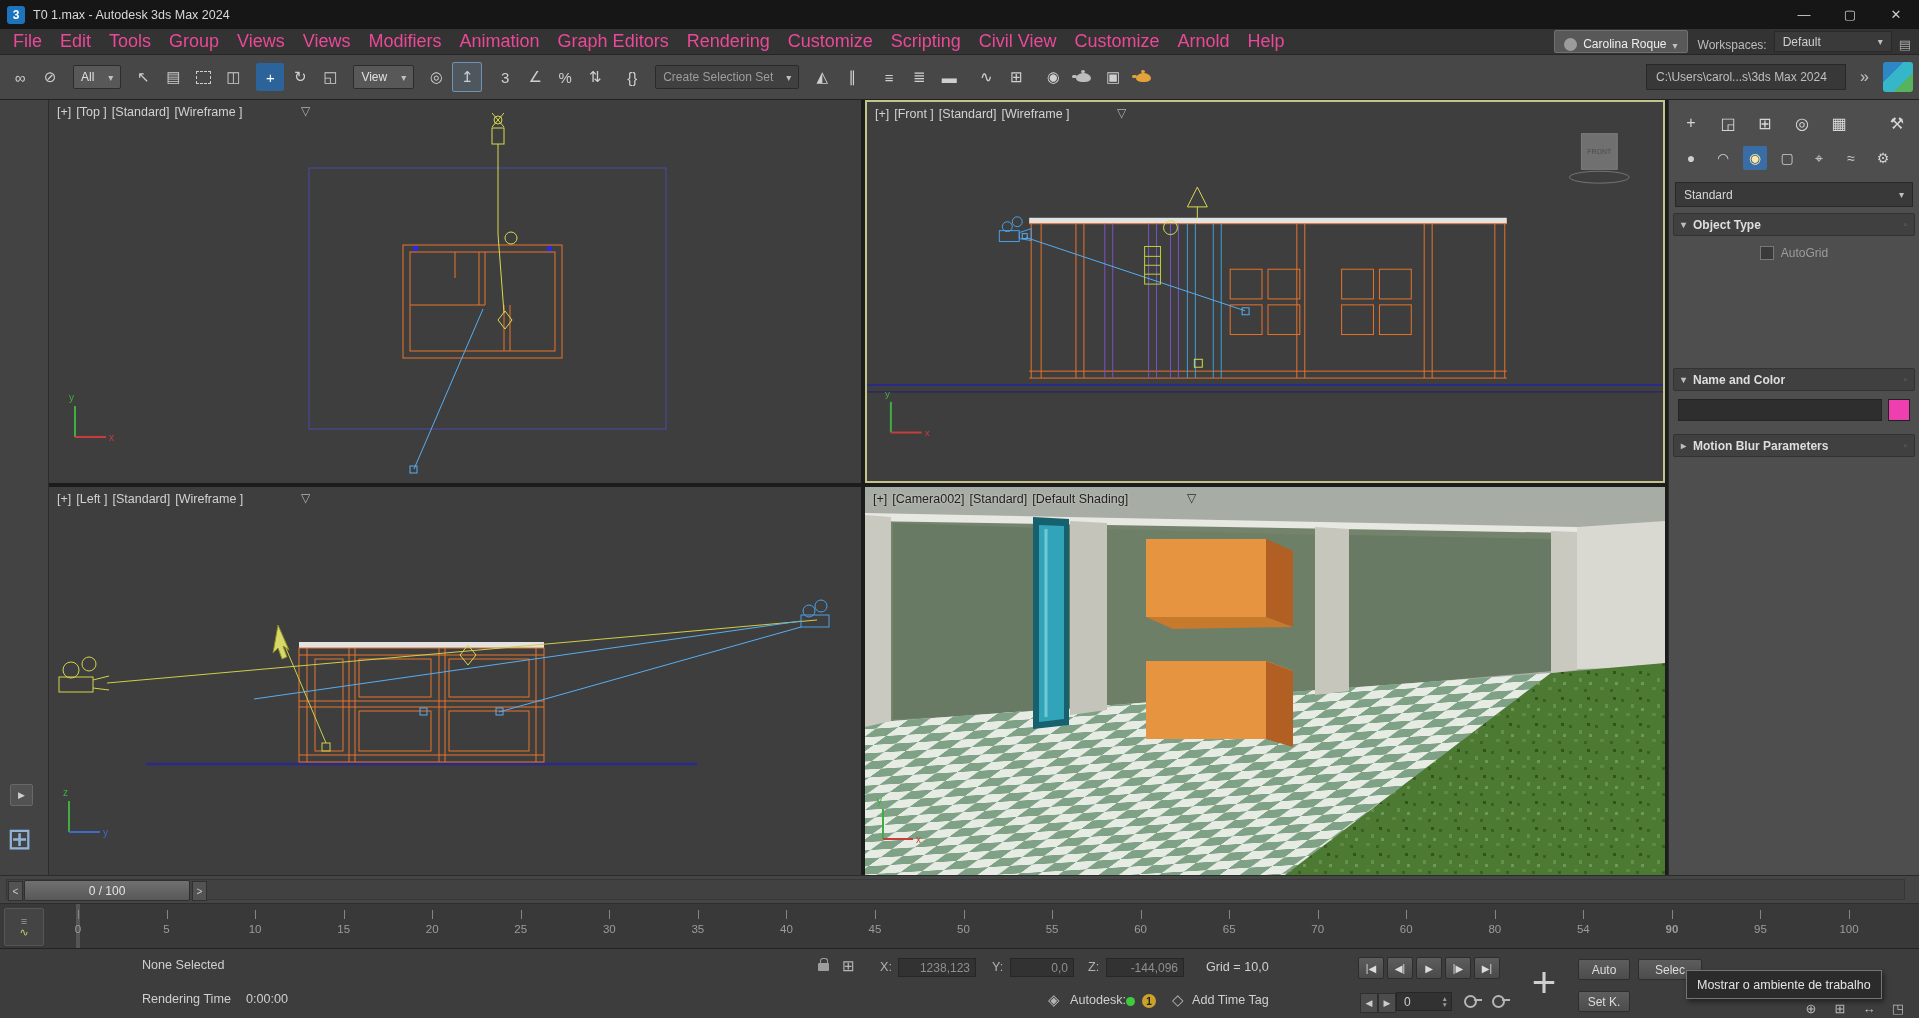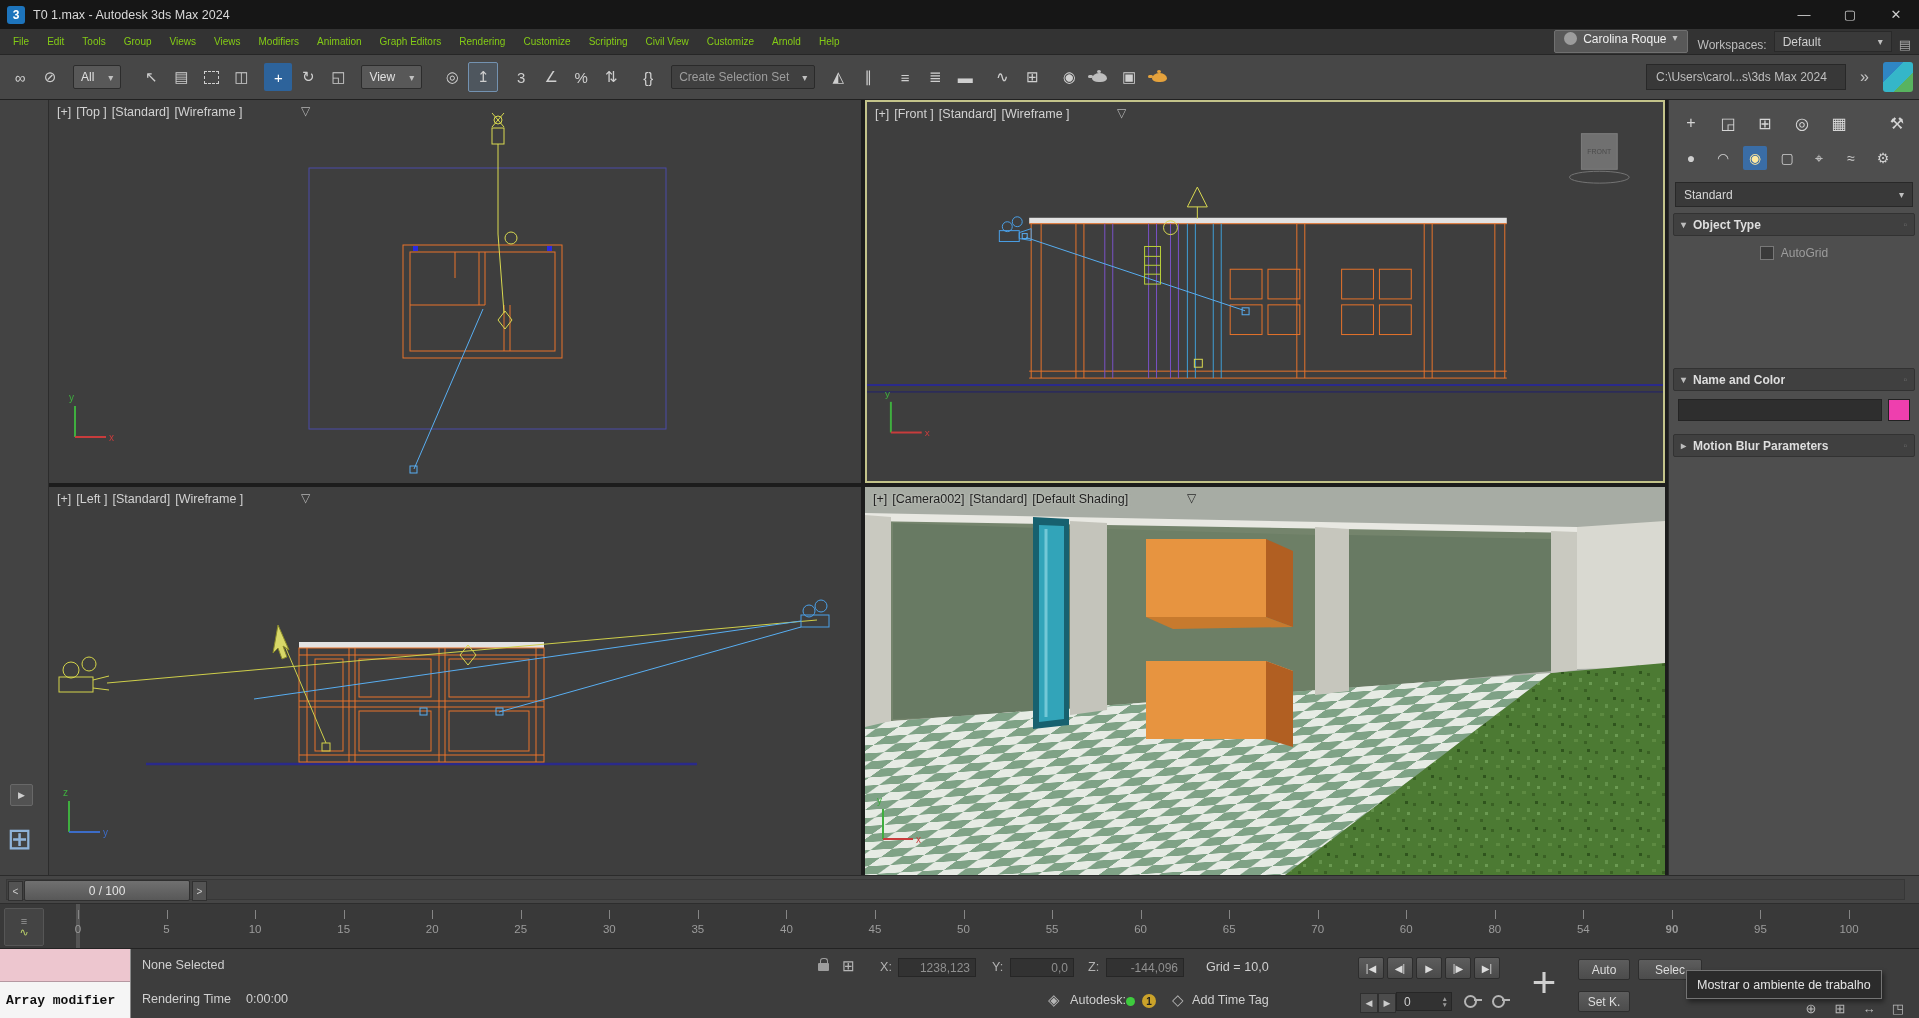--- a/index.html
+++ b/index.html
@@ -10,23 +10,23 @@
   #titlebar{position:absolute;left:0;top:0;width:1919px;height:29px;background:#161616;display:flex;align-items:center}
   .app-icon{width:18px;height:18px;margin:0 8px 0 7px;background:#1d74bc;border-radius:3px;color:#fff;
             font-weight:bold;font-size:12px;display:flex;align-items:center;justify-content:center}
   .title-text{font-size:12.5px;color:#d8d8d8}
   .win-controls{margin-left:auto;display:flex;height:100%}
   .win-btn{width:46px;display:flex;align-items:center;justify-content:center;color:#cfcfcf;font-size:13px}
 
   
   #menubar{position:absolute;left:0;top:29px;width:1919px;height:26px;background:#333;display:flex;
            align-items:center;padding-left:4px;border-bottom:1px solid #262626;box-sizing:border-box}
-  .menu-item{padding:0 9px;line-height:25px;font-size:10px;color:#84cc16;cursor:default}
+  .menu-item{padding:0 9px;line-height:25px;font-size:18px;color:#ec4899;cursor:default}
   .menubar-right{margin-left:auto;display:flex;align-items:center;gap:10px;padding-right:8px}
-  .user-chip{display:flex;align-items:flex-start;gap:6px;background:#585858;border:1px solid #707070;border-radius:2px;
+  .user-chip{display:flex;align-items:flex-end;gap:6px;background:#585858;border:1px solid #707070;border-radius:2px;
              padding:1px 9px;height:19px;color:#eee}
   .avatar{width:13px;height:13px;border-radius:50%;background:#9c9c9c}
   .caret{font-size:10px;color:#c0c0c0}
   .workspaces{display:flex;align-items:flex-end;gap:7px;color:#bdbdbd}
   .ws-select{background:#3a3a3a;border:1px solid #292929;height:19px;display:flex;align-items:center;
              padding:0 8px;gap:16px;color:#cfcfcf;min-width:100px;justify-content:space-between}
   .ws-mini{color:#a9a9a9;font-size:13px}
 
   
   #toolbar{position:absolute;left:0;top:55px;width:1919px;height:45px;background:#474747;display:flex;
@@ -36,21 +36,21 @@
         font-size:15px;border-radius:2px;flex:0 0 auto}
   .icon.active{background:#2d639b;color:#fff}
   .icon.outlined{border:1px solid #7392b1;background:#4e565e}
   .dashedbox{display:inline-block;width:13px;height:11px;border:1px dashed #cfcfcf}
   .teapot{display:inline-block;width:15px;height:9px;border-radius:50% 50% 45% 45%/65% 65% 40% 40%;
           background:#bdbdbd;position:relative}
   .teapot::before{content:"";position:absolute;left:-4px;top:2px;width:5px;height:3px;background:inherit;border-radius:2px}
   .teapot::after{content:"";position:absolute;top:-3px;left:5px;width:4px;height:3px;background:inherit;border-radius:50%}
   .teapot.hot{background:#e5a23c}
   .tb-select{background:#585858;border:1px solid #2c2c2c;border-radius:2px;height:22px;display:flex;align-items:center;
-             padding:0 7px;gap:14px;color:#e0e0e0;margin-right:16px}
+             padding:0 7px;gap:14px;color:#e0e0e0;margin-right:8px}
   .tb-combo{background:#404040;border:1px solid #2a2a2a;border-radius:2px;height:22px;display:flex;align-items:center;
             padding:0 7px;gap:10px;color:#9d9d9d;min-width:128px;justify-content:space-between;margin-right:9px}
   .tb-path{background:#383838;border:1px solid #282828;height:24px;display:flex;align-items:center;
            padding:0 9px;color:#bfbfbf;width:180px;margin-right:12px;white-space:nowrap;overflow:hidden}
   .tb-overflow{color:#c4c4c4;font-size:16px;margin:0 14px 0 2px}
   .homeicon{width:30px;height:30px;border-radius:3px;
             background:linear-gradient(135deg,#2f86c4 0 34%,#35b6c9 34% 67%,#58b35f 67% 100%)}
 
   
   #leftstrip{position:absolute;left:0;top:100px;width:49px;height:775px;background:#434343;border-right:1px solid #2c2c2c;box-sizing:border-box}
@@ -647,26 +647,20 @@
     <span class="num" style="left: 1583.35px;">54</span>
     <div class="tick" style="left: 1671.9px;"></div>
     <span class="num" style="left: 1671.9px; font-weight: bold;">90</span>
     <div class="tick" style="left: 1760.45px;"></div>
     <span class="num" style="left: 1760.45px;">95</span>
     <div class="tick" style="left: 1849px;"></div>
     <span class="num" style="left: 1849px;">100</span>
   </div>
 
 <div id="statusbar">
-  <div class="listener">
-    <div class="pink"></div>
-    <div class="white">
-      <span>Array modifier</span>
-    </div>
-  </div>
 
   <span class="sb-text" style="left:142px;top:9px">None Selected</span>
   <span class="sb-text" style="left:142px;top:43px">Rendering Time</span>
   <span class="sb-text" style="left:246px;top:43px">0:00:00</span>
 
   <span class="lockicon" style="left:818px;top:14px"></span>
   <span class="sb-icon" style="left:842px;top:8px">⊞</span>
 
   <span class="sb-label" style="left:880px;top:11px">X:</span>
   <div class="coordbox" style="left:898px;top:9px;width:78px">1238,123</div>

